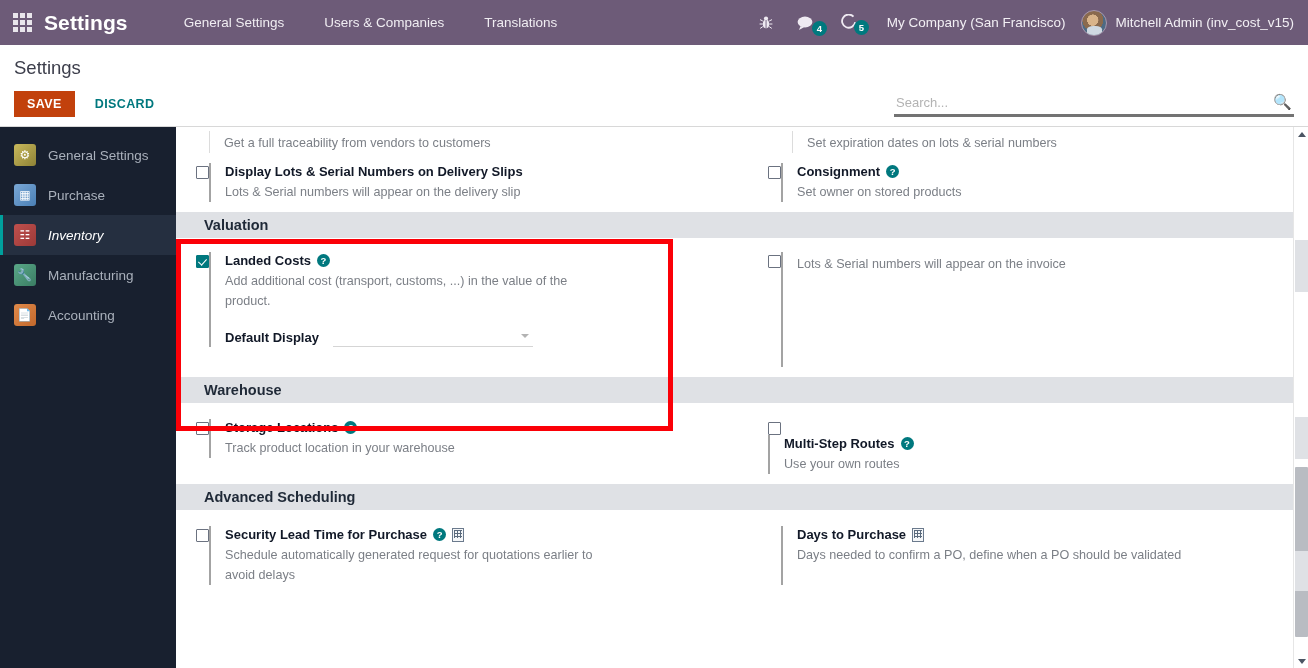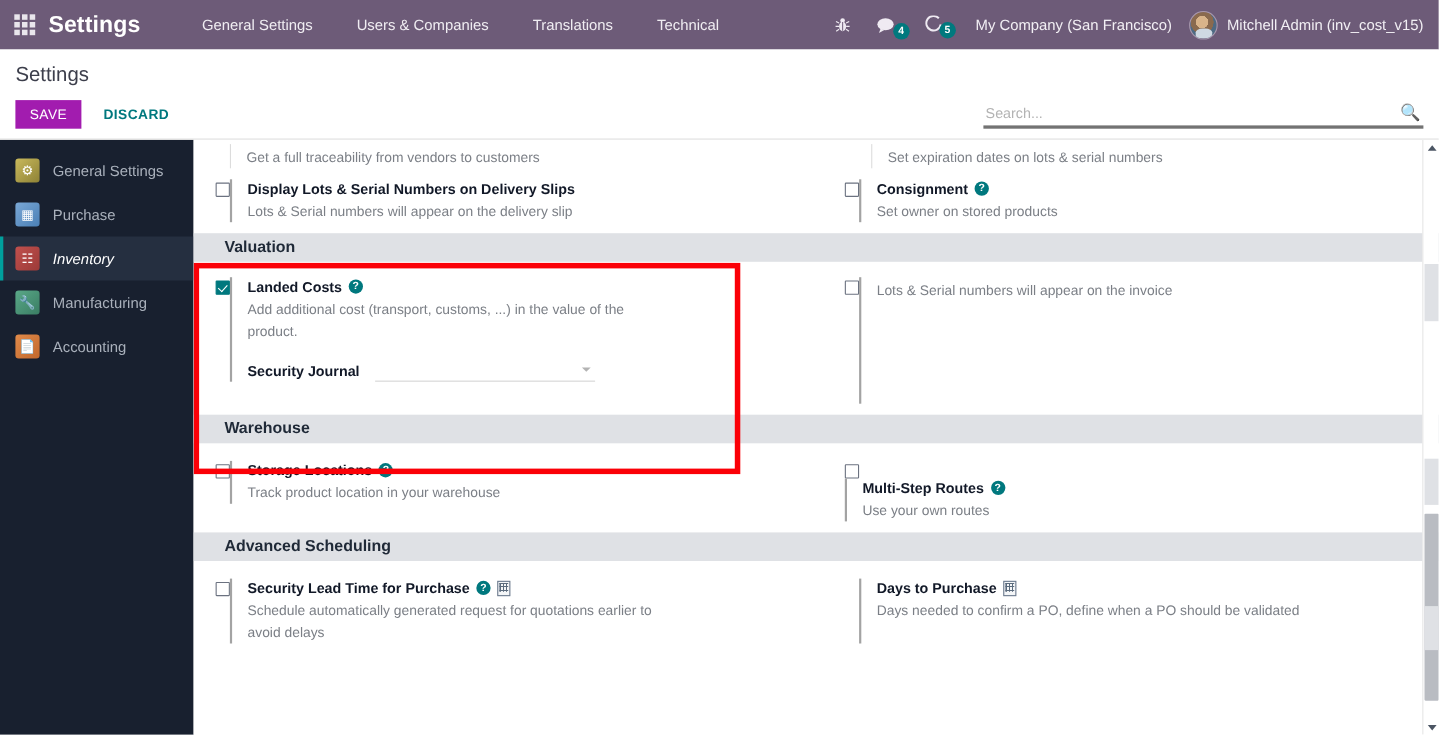--- a/index.html
+++ b/index.html
@@ -69,21 +69,21 @@
   .cp {
     height: 82px; background: #fff; position: relative;
     border-bottom: 1px solid #d8d8d8;
   }
   .cp-title {
     position: absolute; left: 14px; top: 12px;
     font-size: 18.5px; color: #3c3e4b; font-weight: normal;
   }
   .cp-buttons { position: absolute; left: 14px; top: 46px; display: flex; align-items: center; }
   .btn-save {
-    background: #a21caf; color: #fff; font-size: 12.5px; font-weight: normal;
+    background: #c2410c; color: #fff; font-size: 12.5px; font-weight: bold;
     letter-spacing: .4px; padding: 6px 13px; border: none; cursor: pointer;
   }
   .btn-discard {
     color: #00787e; font-size: 12.5px; font-weight: bold; letter-spacing: .4px;
     background: none; border: none; padding: 6px 12px; margin-left: 8px; cursor: pointer;
   }
   .searchview {
     position: absolute; right: 14px; top: 48px; width: 400px;
     border-bottom: 3px solid #737373; display: flex; align-items: center;
   }
@@ -242,21 +242,20 @@
         <i></i>
         <i></i>
     </span>
   </div>
   <div class="brand">Settings</div>
 
   <div class="menu-items">
     <div class="mi">General Settings</div>
     <div class="mi">Users &amp; Companies</div>
     <div class="mi">Translations</div>
-    <div class="mi">Technical</div>
   </div>
 
   <div class="topbar-right">
     <div class="sysicon">
       <svg width="14" height="15" viewBox="0 0 14 15">
         <ellipse cx="7" cy="9" rx="3.2" ry="4.3" fill="#efeaf2"></ellipse>
         <circle cx="7" cy="3.6" r="2.1" fill="#efeaf2"></circle>
         <rect x="6.6" y="5" width="0.9" height="8" fill="#6d5b78"></rect>
         <path d="M3.8 6 L1 4.6 M3.8 9 L0.6 9 M3.8 11.6 L1.2 13.4 M10.2 6 L13 4.6 M10.2 9 L13.4 9 M10.2 11.6 L12.8 13.4" stroke="#efeaf2" stroke-width="1" fill="none"></path>
       </svg>
@@ -361,21 +360,21 @@
       <div class="row2">
         <div class="col" style="padding-top:14px;padding-bottom:30px;">
           <span class="cb checked"></span>
           <div class="opt-body">
             <div class="opt-title">
               <span>Landed Costs</span>
               <span class="help-icon">?</span>
             </div>
             <div class="opt-desc" style="max-width:370px;">Add additional cost (transport, customs, ...) in the value of the product.</div>
             <div class="field-row">
-              <span class="field-label">Security Journal</span>
+              <span class="field-label">Default Display</span>
               <span class="field-select">
                 <span class="val"></span>
                 <span class="caret"></span>
               </span>
             </div>
           </div>
         </div>
         <div class="col pad-left-extra" style="padding-top:14px;">
           <span class="cb"></span>
           <div class="opt-body">

